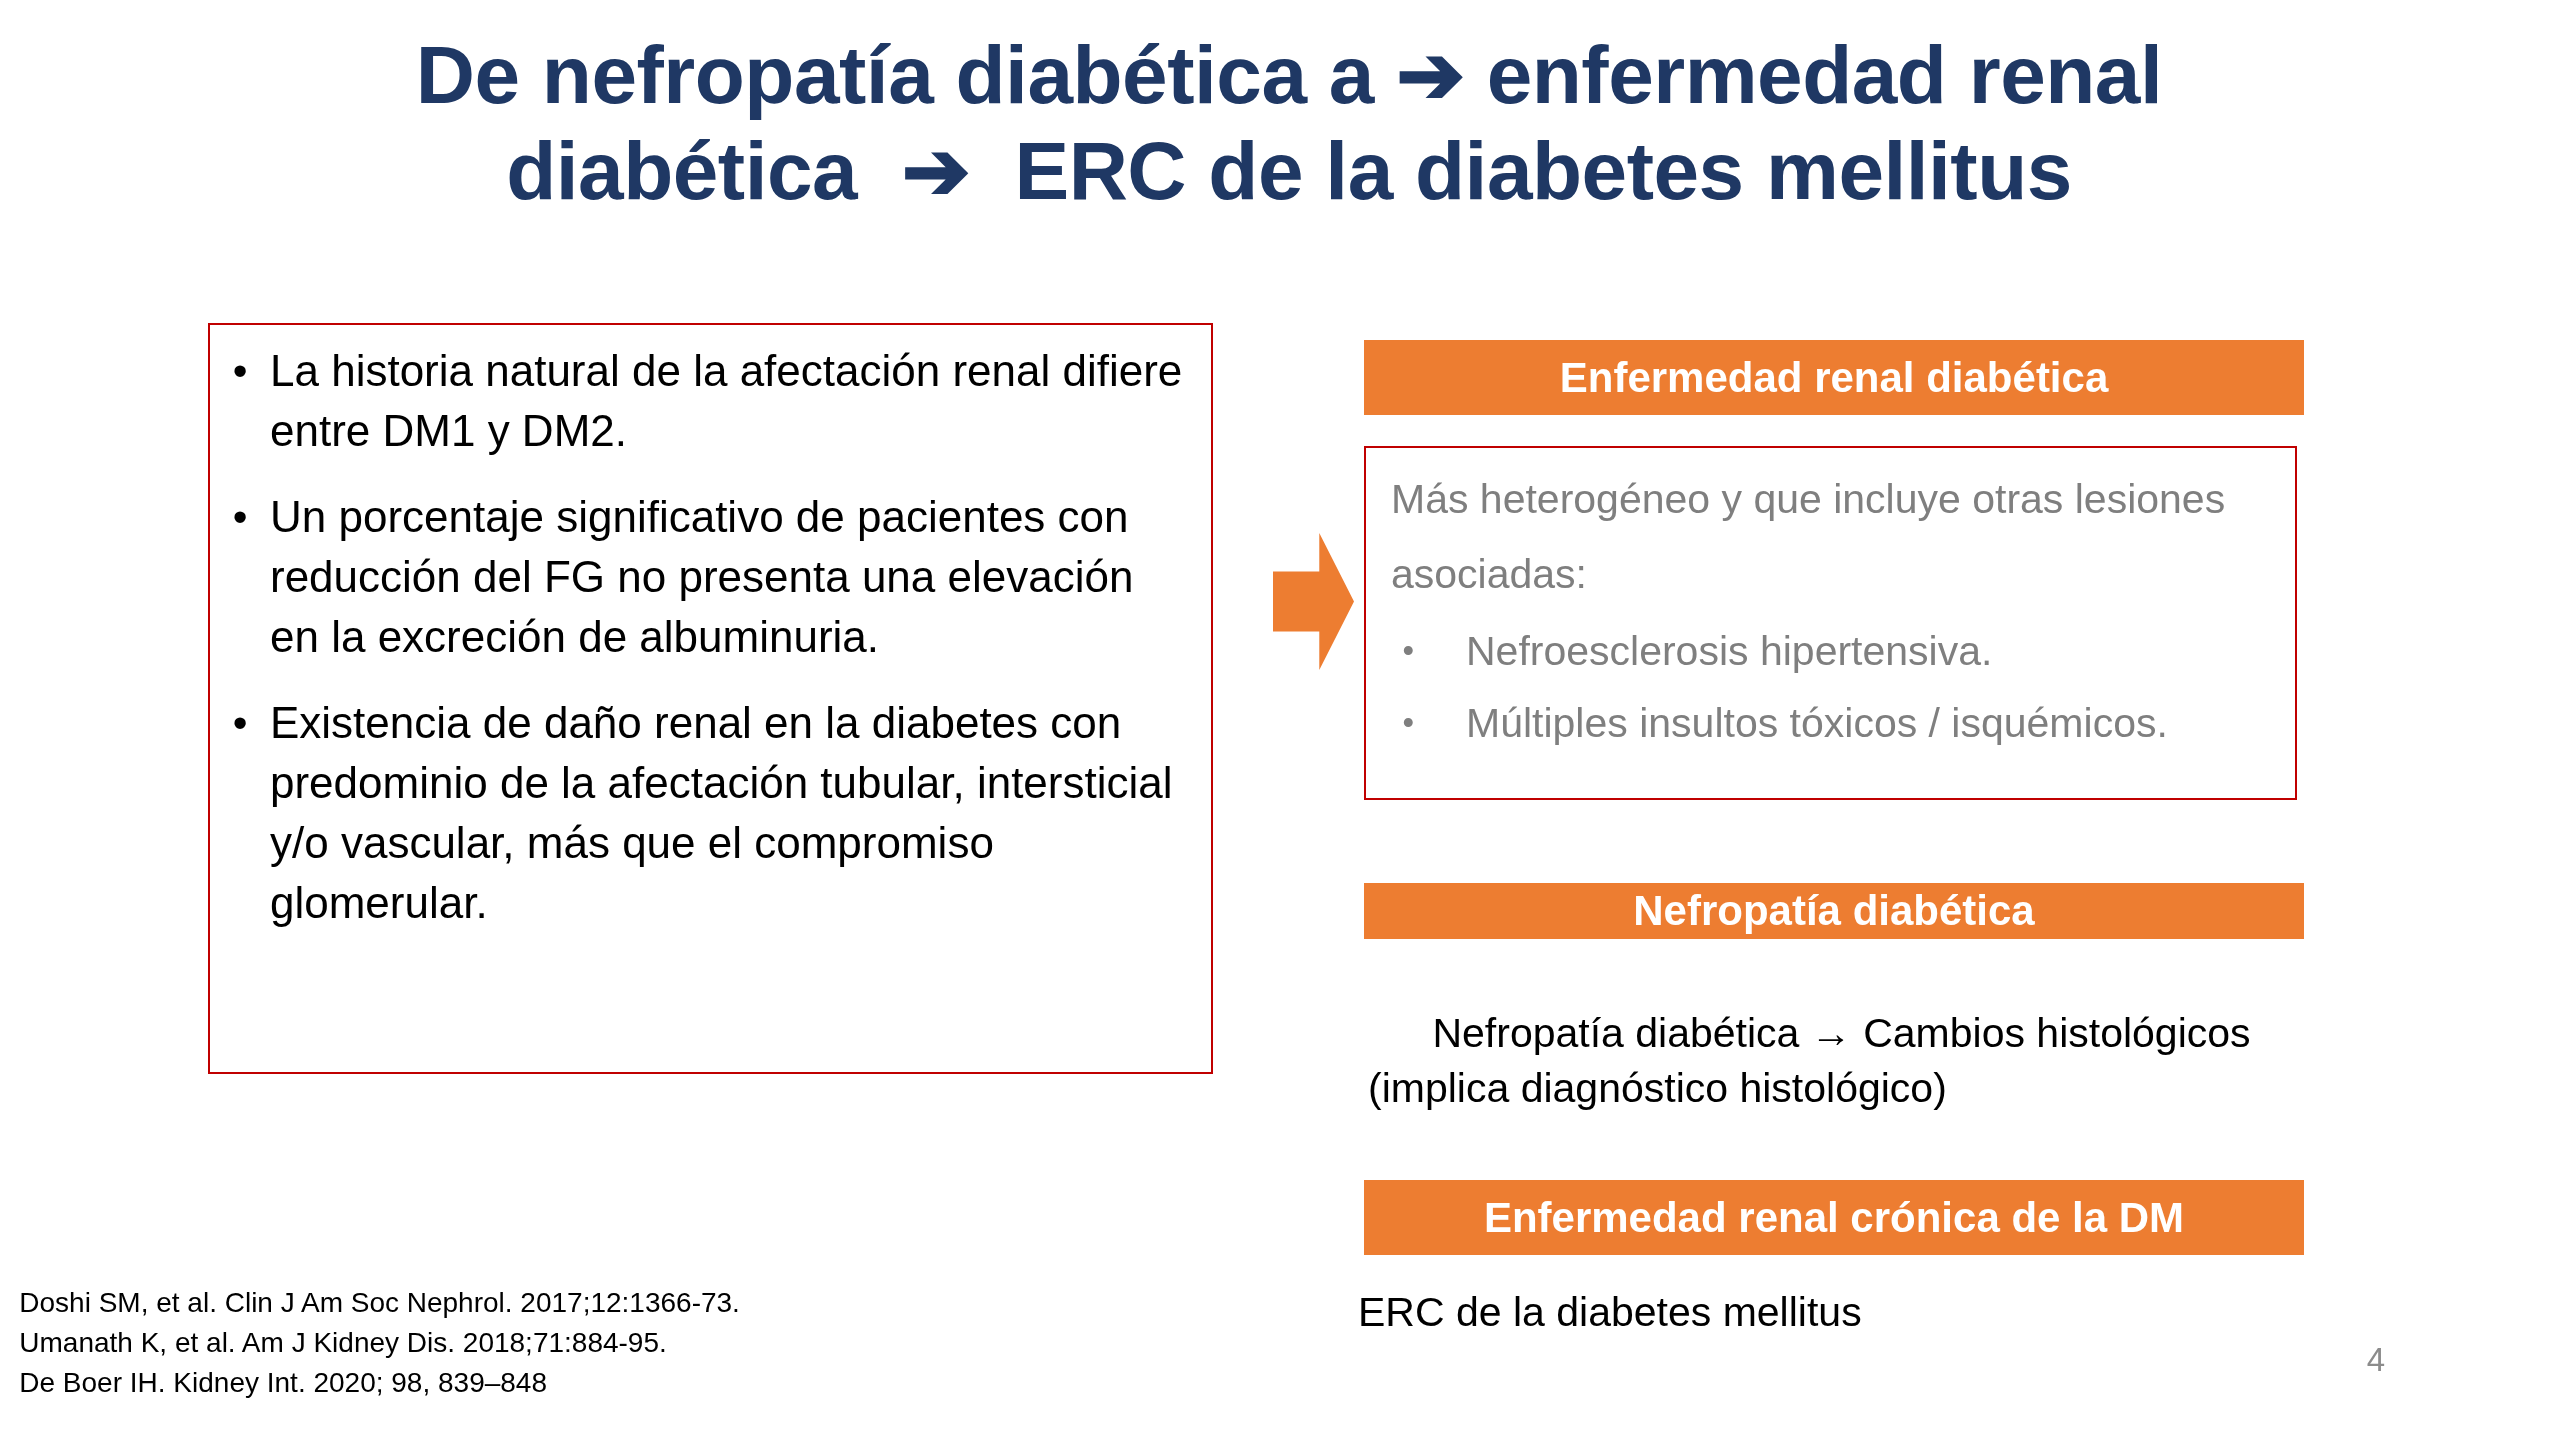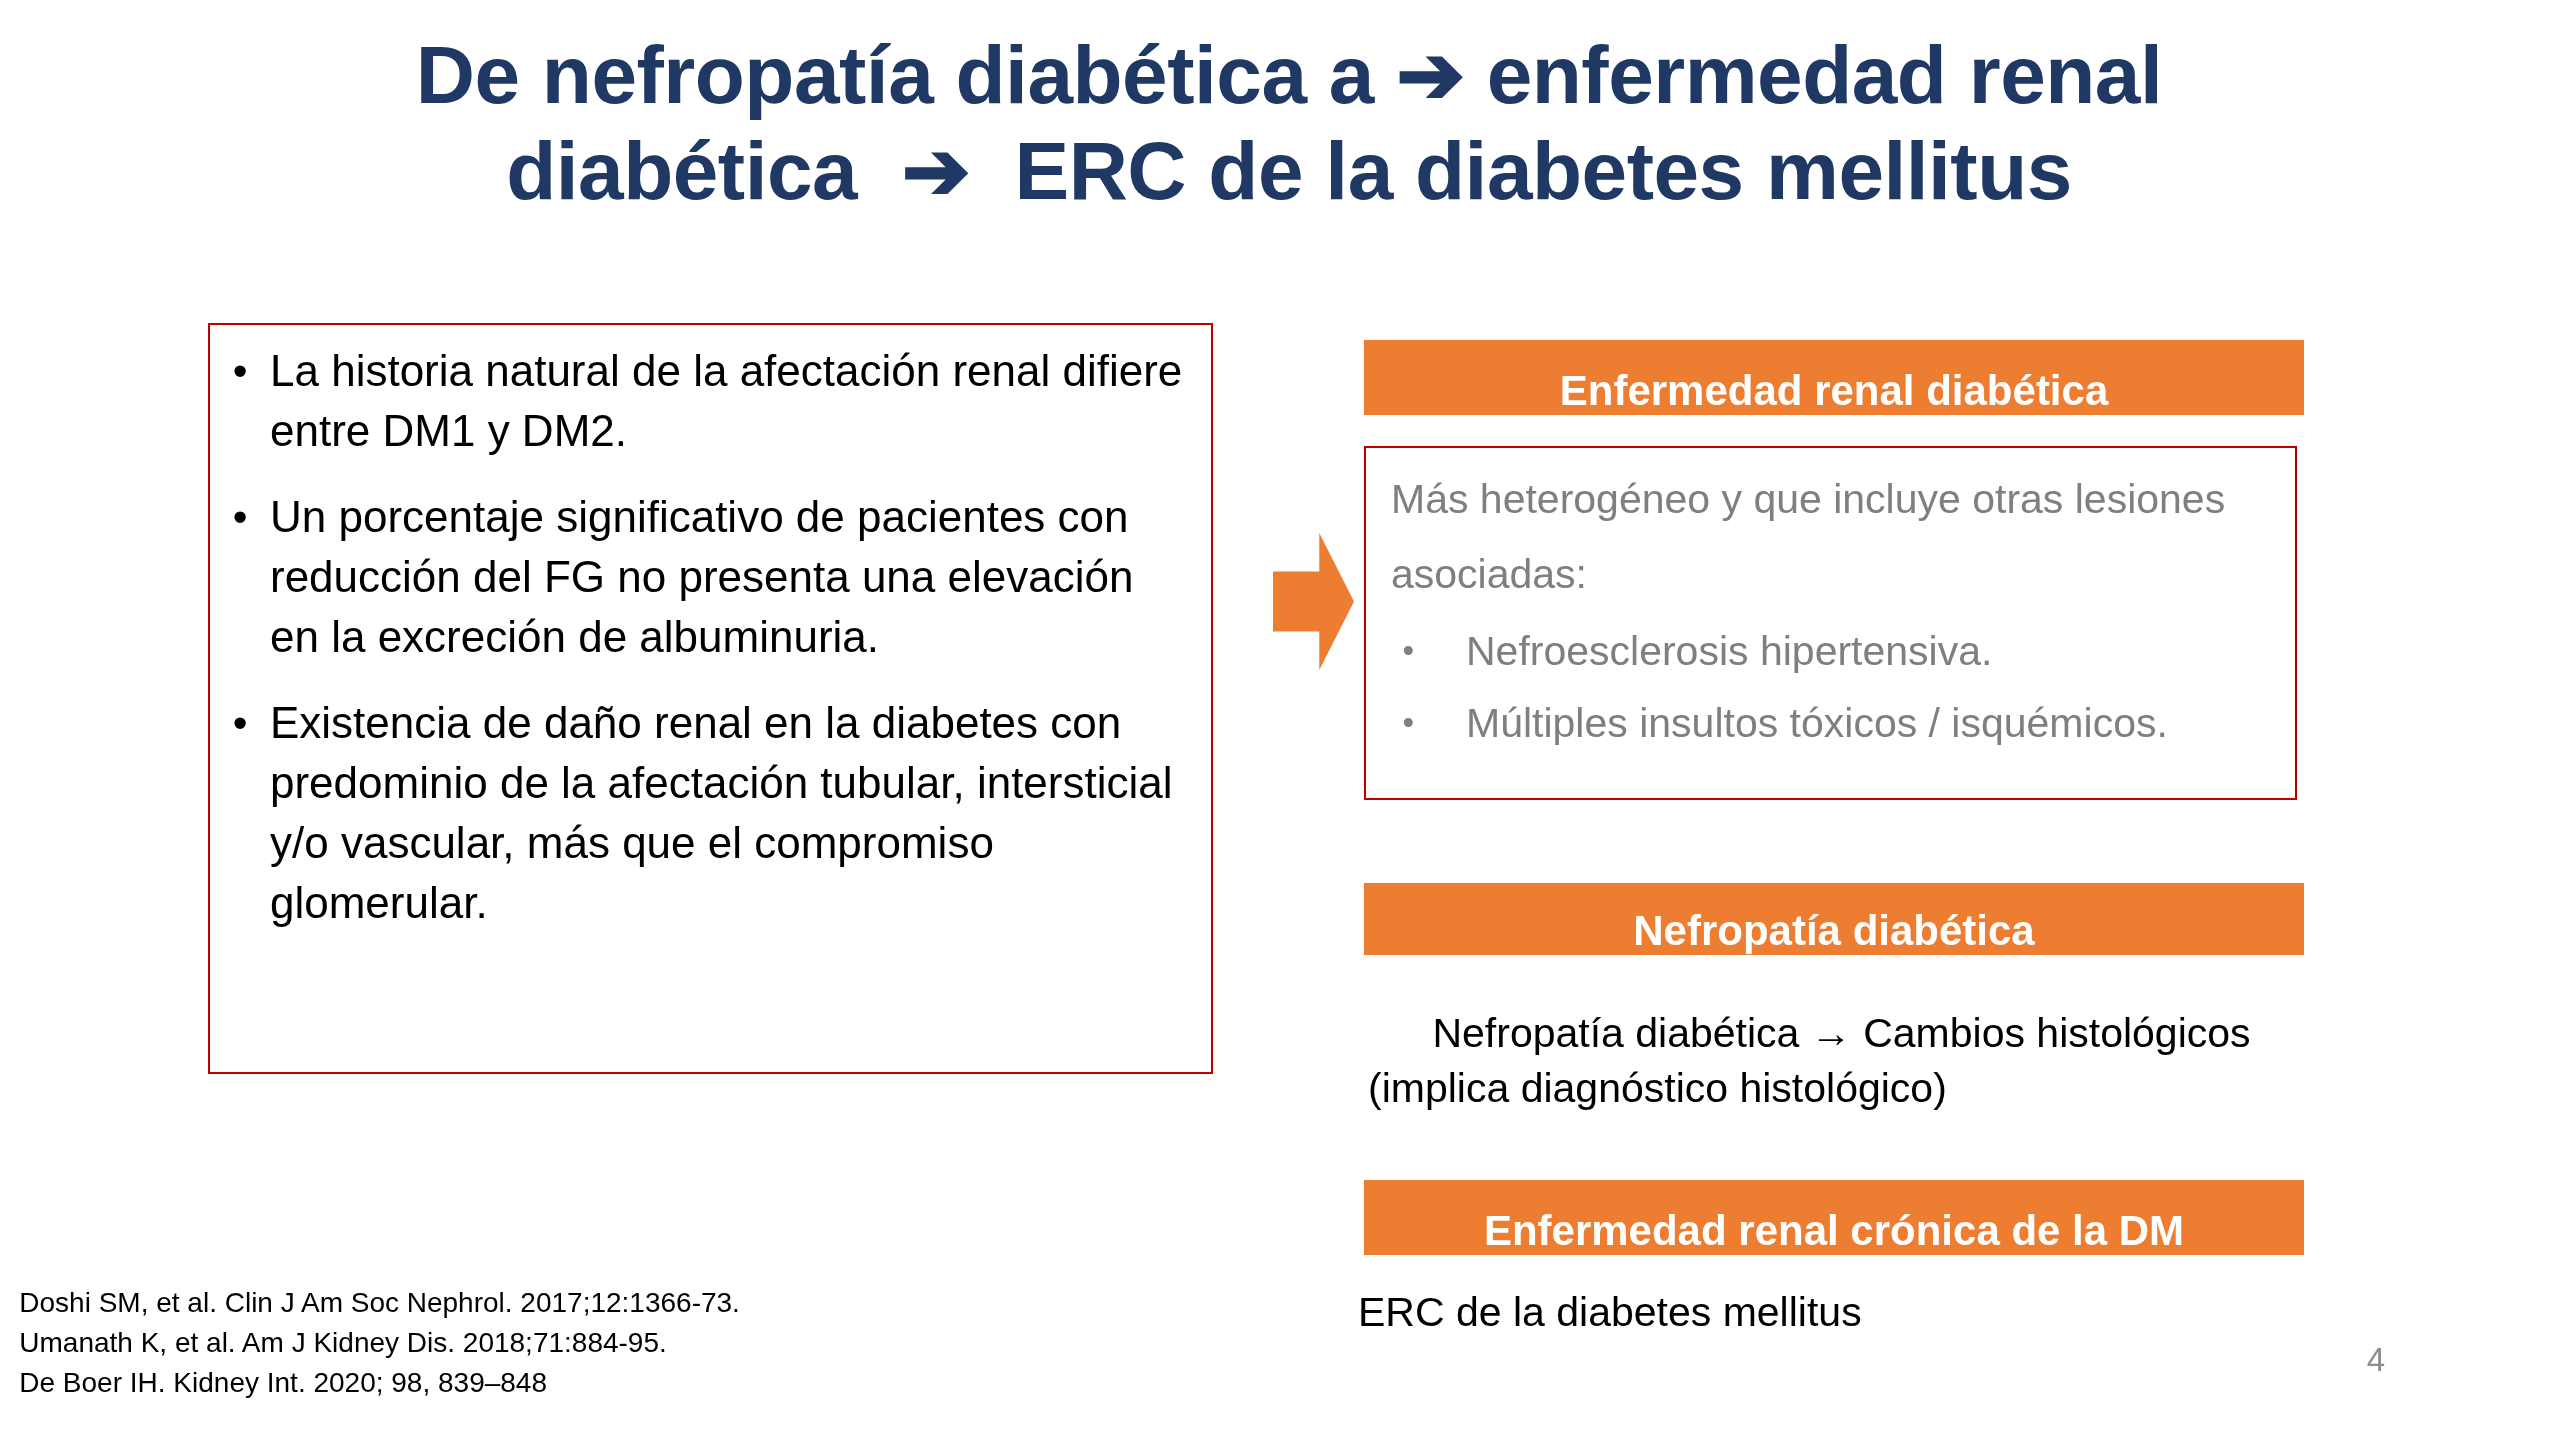--- a/index.html
+++ b/index.html
@@ -84,27 +84,27 @@
 
   
   .orange-bar {
     position: absolute;
     background: #ED7D31;
     color: #ffffff;
     font-family: "Liberation Sans", sans-serif;
     font-weight: bold;
     font-size: 42px;
     display: flex;
-    align-items: flex-end;
+    align-items: center;
     justify-content: center;
     text-align: center;
     box-sizing: border-box;
   }
   #bar-erd { left: 1364px; top: 340px;  width: 940px; height: 75px; }
-  #bar-nd  { left: 1364px; top: 883px;  width: 940px; height: 72px; }
+  #bar-nd  { left: 1364px; top: 883px;  width: 940px; height: 56px; }
   #bar-erc { left: 1364px; top: 1180px; width: 940px; height: 75px; }
 
   .right-red-box {
     position: absolute;
     left: 1364px;
     top: 446px;
     width: 933px;
     height: 354px;
     border: 2.9px solid #C00000;
     box-sizing: border-box;

